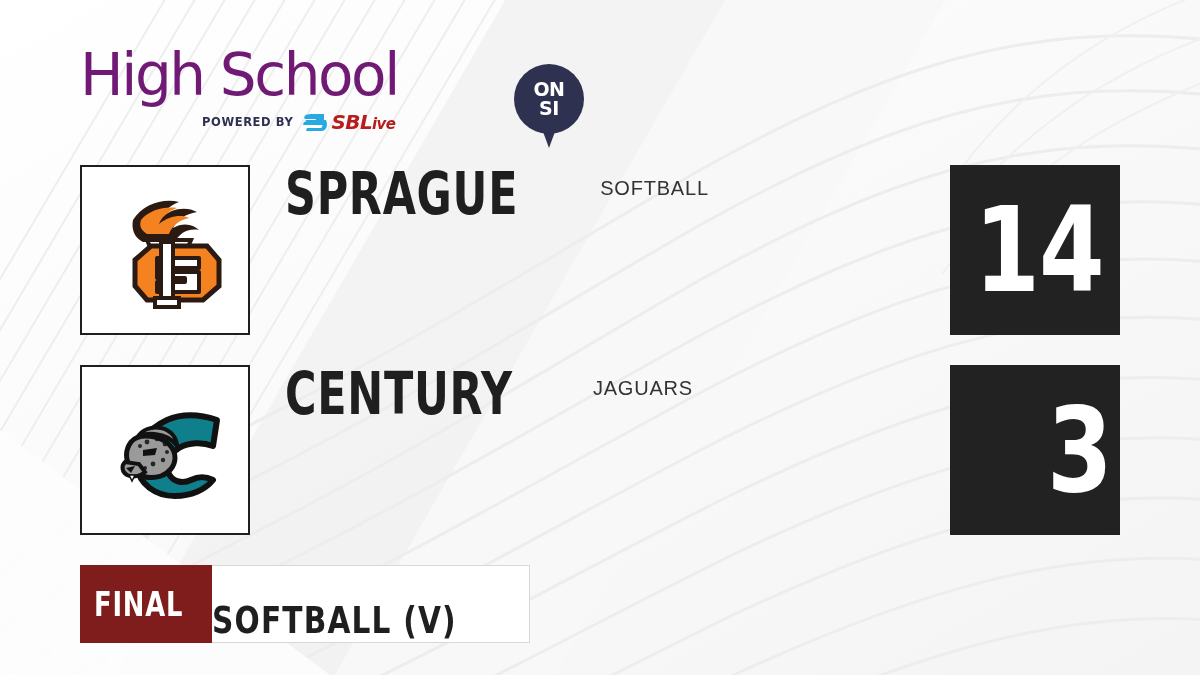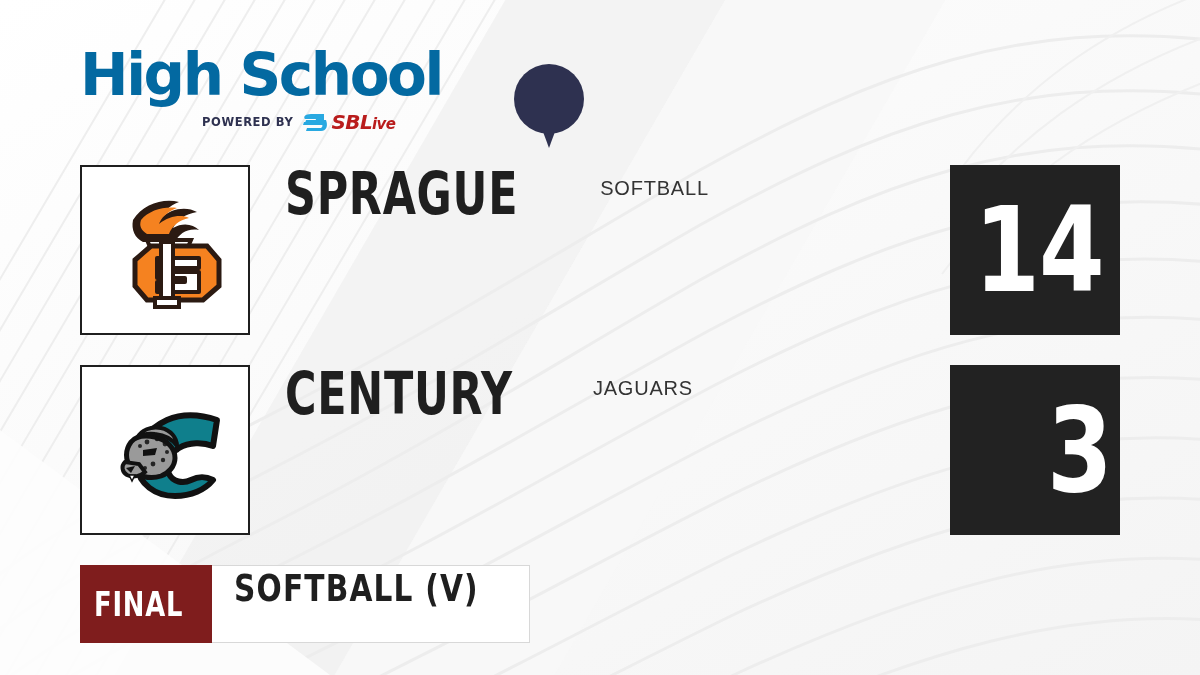--- a/index.html
+++ b/index.html
@@ -15,24 +15,24 @@
   #bg-layer { position:absolute; inset:0; z-index:0; }
   #bg-layer svg { display:block; width:1200px; height:675px; }
 
   
   .stage { position:absolute; inset:0; z-index:2; }
 
   
   .brand { position:absolute; left:80px; top:32px; width:440px; height:100px; }
   .brand-word {
     font-family:"DejaVu Sans", sans-serif;
-    font-weight:bold;
+    font-weight:normal;
     font-size:58px;
     letter-spacing:-2.4px;
-    color:#0369a1;
+    color:#701a75;
     line-height:62px;
     white-space:nowrap;
     position:absolute;
     left:0; top:12px;
   }
   .pin {
     position:absolute; left:434px; top:32px;
     width:70px; height:86px;
   }
   .pin-circle {
@@ -138,21 +138,21 @@
   }
   .status-chip-text {
     font-family:"DejaVu Sans", sans-serif;
     font-weight:bold; font-size:34px; color:#ffffff;
     transform:scaleX(0.76); transform-origin:center center;
     letter-spacing:1px; white-space:nowrap;
   }
   .status-panel {
     width:318px; background:#ffffff;
     border:1px solid #d8d8d8; border-left:none;
-    display:flex; align-items:flex-start; padding-left:22px;
+    display:flex; align-items:flex-end; 
   }
   .status-panel-text {
     font-family:"DejaVu Sans", sans-serif;
     font-weight:bold; font-size:38px; color:#1f1f1f;
     transform:scaleX(0.78); transform-origin:left center;
     letter-spacing:1.5px; white-space:nowrap;
   }
 </style>
 </head>
 <body>
@@ -220,20 +220,24 @@
 </div>
 
 <div class="stage">
 
   <div class="brand">
     <div class="brand-word">High School</div>
 
     <div class="pin">
       <div class="pin-tail"></div>
       <div class="pin-circle"></div>
+      <div class="pin-text">
+        <span>ON</span>
+        <span>SI</span>
+      </div>
     </div>
 
     <div class="powered">
       <div class="powered-label">POWERED BY</div>
       <div class="sblive">
         <svg class="sblive-mark" width="26" height="21" viewBox="0 0 26 21">
           <path d="M22 2 L9 2 C3 2 1 5 3 7 L14 7 L13 10 L2 10 L1 13 L22 13 Z" fill="#29a9e1"></path>
           <path d="M24 8 L4 8 L3 11 L16 11 C20 11 22 14 19 16 L5 16 L4 19 L19 19 C25 19 26 13 24 8 Z" fill="#29a9e1"></path>
         </svg>
         <div class="sblive-word">

